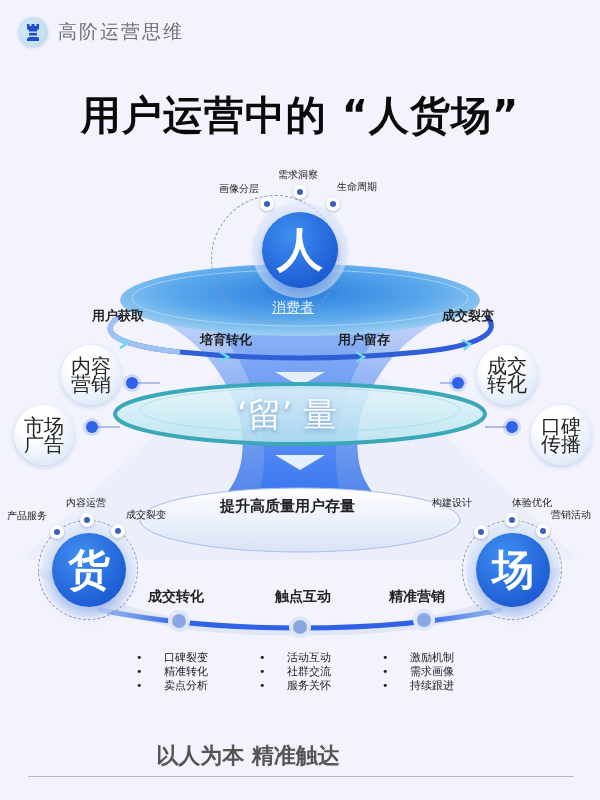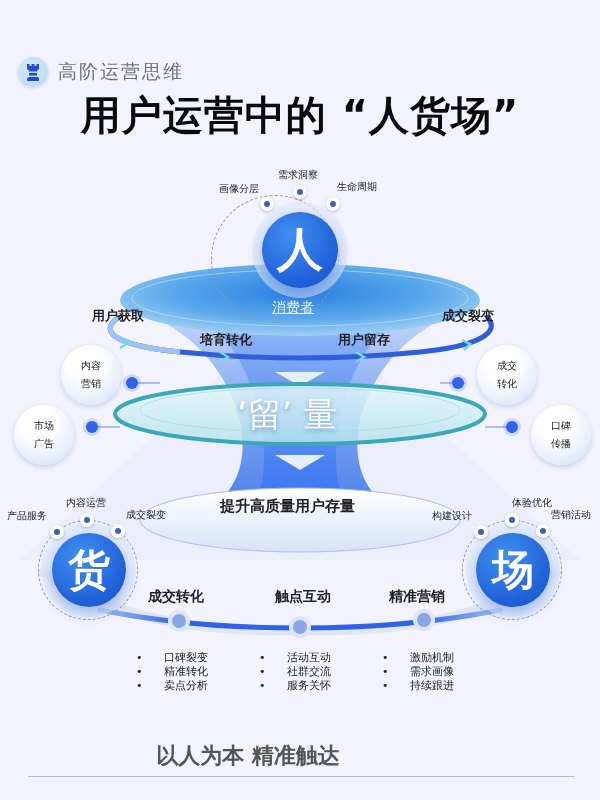--- a/index.html
+++ b/index.html
@@ -6,21 +6,21 @@
   html, body { width: 600px; height: 800px; overflow: hidden; }
   body {
     background: #f2f3fc;
     font-family: "DejaVu Sans", "Liberation Sans", sans-serif;
     position: relative;
     color: #222;
   }
   .abs { position: absolute; }
 
   
-  .brand { left: 18px; top: 17px; display: flex; align-items: center; gap: 10px; margin-top: 40px; }
+  .brand { left: 18px; top: 17px; display: flex; align-items: center; gap: 10px; }
   .brand-logo {
     width: 30px; height: 30px; border-radius: 50%;
     background: radial-gradient(circle at 40% 40%, #d6eaf8, #b9d8ef);
     display: flex; align-items: center; justify-content: center;
     box-shadow: 0 1px 3px rgba(60,100,200,0.25);
   }
   .brand-name { font-size: 19px; color: #6f6f76; letter-spacing: 2px; }
 
   .title {
     left: 0; width: 600px; top: 88px; text-align: center;
@@ -46,21 +46,21 @@
   }
   .dot::after { content: ""; width: 6px; height: 6px; border-radius: 50%; background: #3c5fc0; }
   .small-label { font-size: 10px; color: #222; white-space: nowrap; }
 
   
   .side-bubble {
     width: 60px; height: 60px; border-radius: 50%;
     background: radial-gradient(circle at 40% 30%, #ffffff 30%, #cfe0f6 100%);
     box-shadow: 0 2px 5px rgba(70,110,190,0.25);
     display: flex; align-items: center; justify-content: center; text-align: center;
-    font-size: 10px; line-height: 18px; color: #222;
+    font-size: 20px; line-height: 18px; color: #222;
   }
   .blue-dot {
     width: 12px; height: 12px; border-radius: 50%; background: #2f62e6;
     box-shadow: 0 0 0 3px rgba(47,98,230,0.18);
   }
   .step-label { font-size: 13px; font-weight: bold; color: #222; white-space: nowrap; }
   .mid-label { font-size: 15px; font-weight: bold; color: #222; white-space: nowrap; }
 
   .bullet-col { font-size: 11px; color: #222; line-height: 14px; }
   .bullet-col .row { display: flex; gap: 22px; }
@@ -203,21 +203,21 @@
 <div class="abs dot" style="left:111px;top:524px;"></div>
 <div class="abs small-label" style="left:7px;top:509px;">产品服务</div>
 <div class="abs small-label" style="left:66px;top:496px;">内容运营</div>
 <div class="abs small-label" style="left:126px;top:508px;">成交裂变</div>
 
 <div class="abs dash-ring" style="left:462px;top:520px;width:100px;height:100px;"></div>
 <div class="abs big-circle" style="left:476px;top:533px;width:74px;height:74px;">场</div>
 <div class="abs dot" style="left:474px;top:525px;"></div>
 <div class="abs dot" style="left:505px;top:513px;"></div>
 <div class="abs dot" style="left:536px;top:524px;"></div>
-<div class="abs small-label" style="left:432px;top:509px;">构建设计</div>
+<div class="abs small-label" style="left:432px;top:496px;">构建设计</div>
 <div class="abs small-label" style="left:512px;top:496px;">体验优化</div>
 <div class="abs small-label" style="left:551px;top:508px;">营销活动</div>
 
 <div class="abs step-label" style="left:148px;top:588px;font-size:14px;">成交转化</div>
 <div class="abs step-label" style="left:275px;top:588px;font-size:14px;">触点互动</div>
 <div class="abs step-label" style="left:389px;top:588px;font-size:14px;">精准营销</div>
 
 <div class="abs bullet-col" style="left:136px;top:651px;">
   <div class="row">
       <span>•</span>

